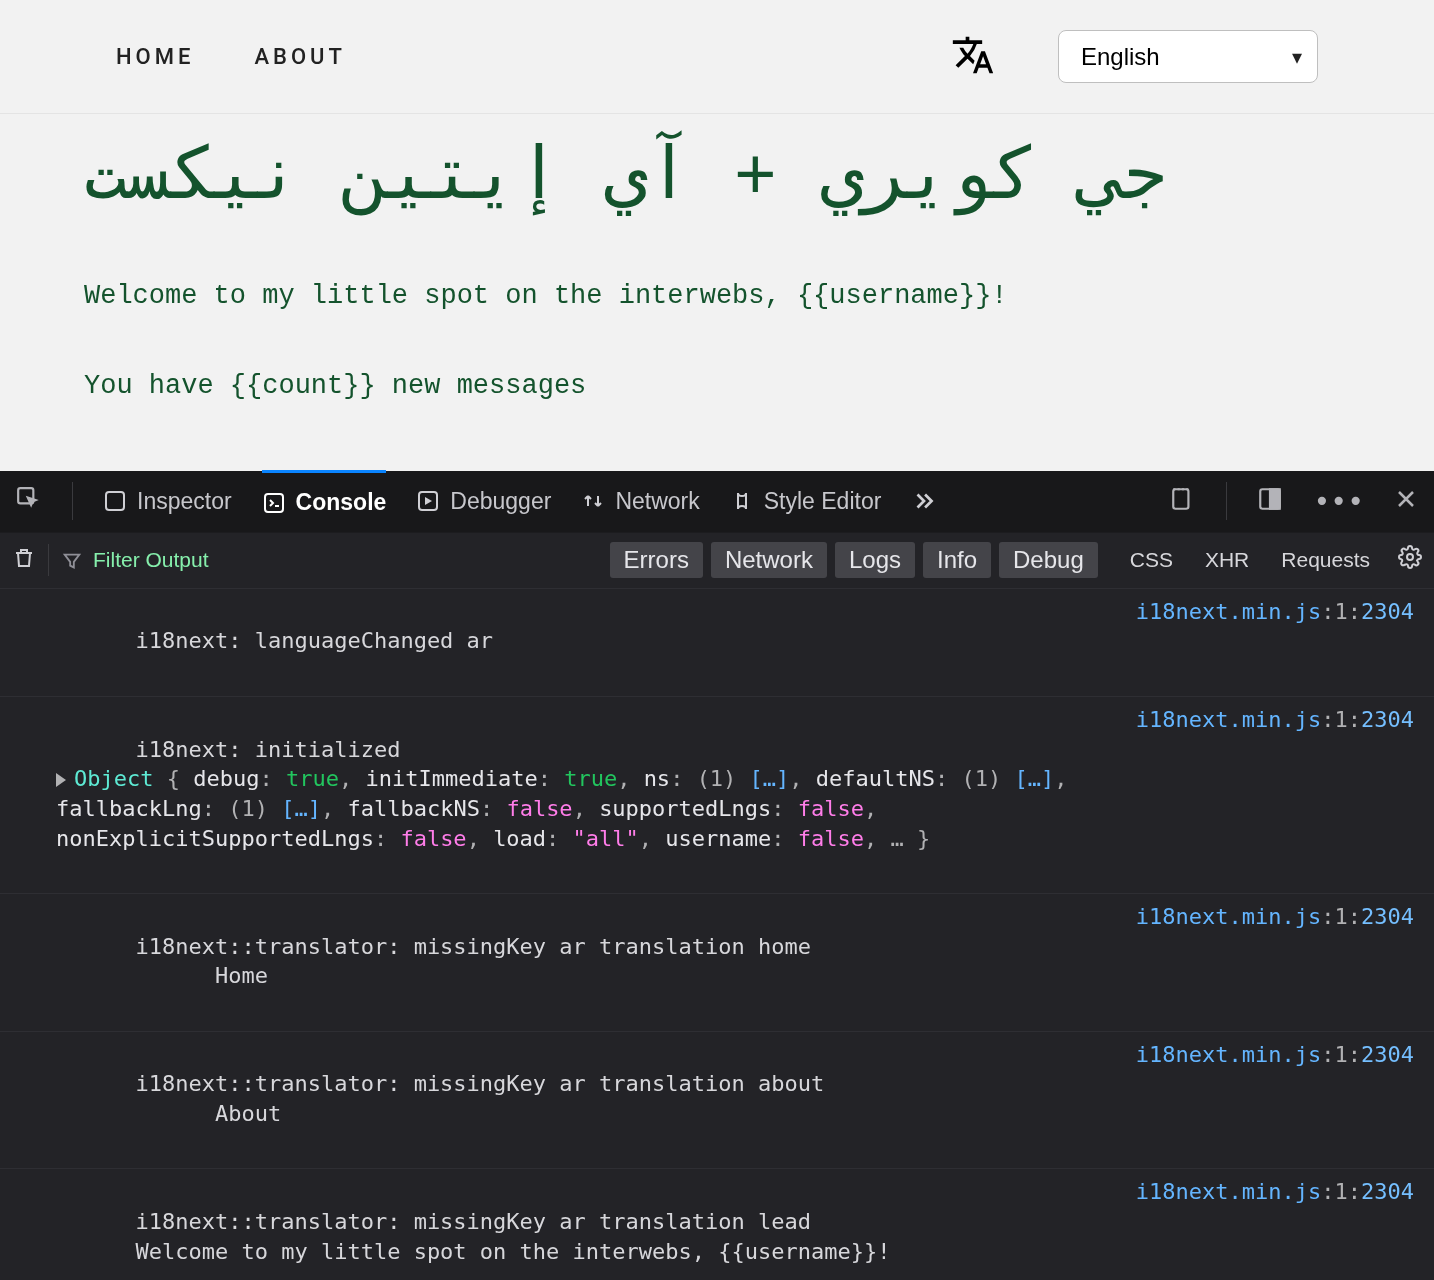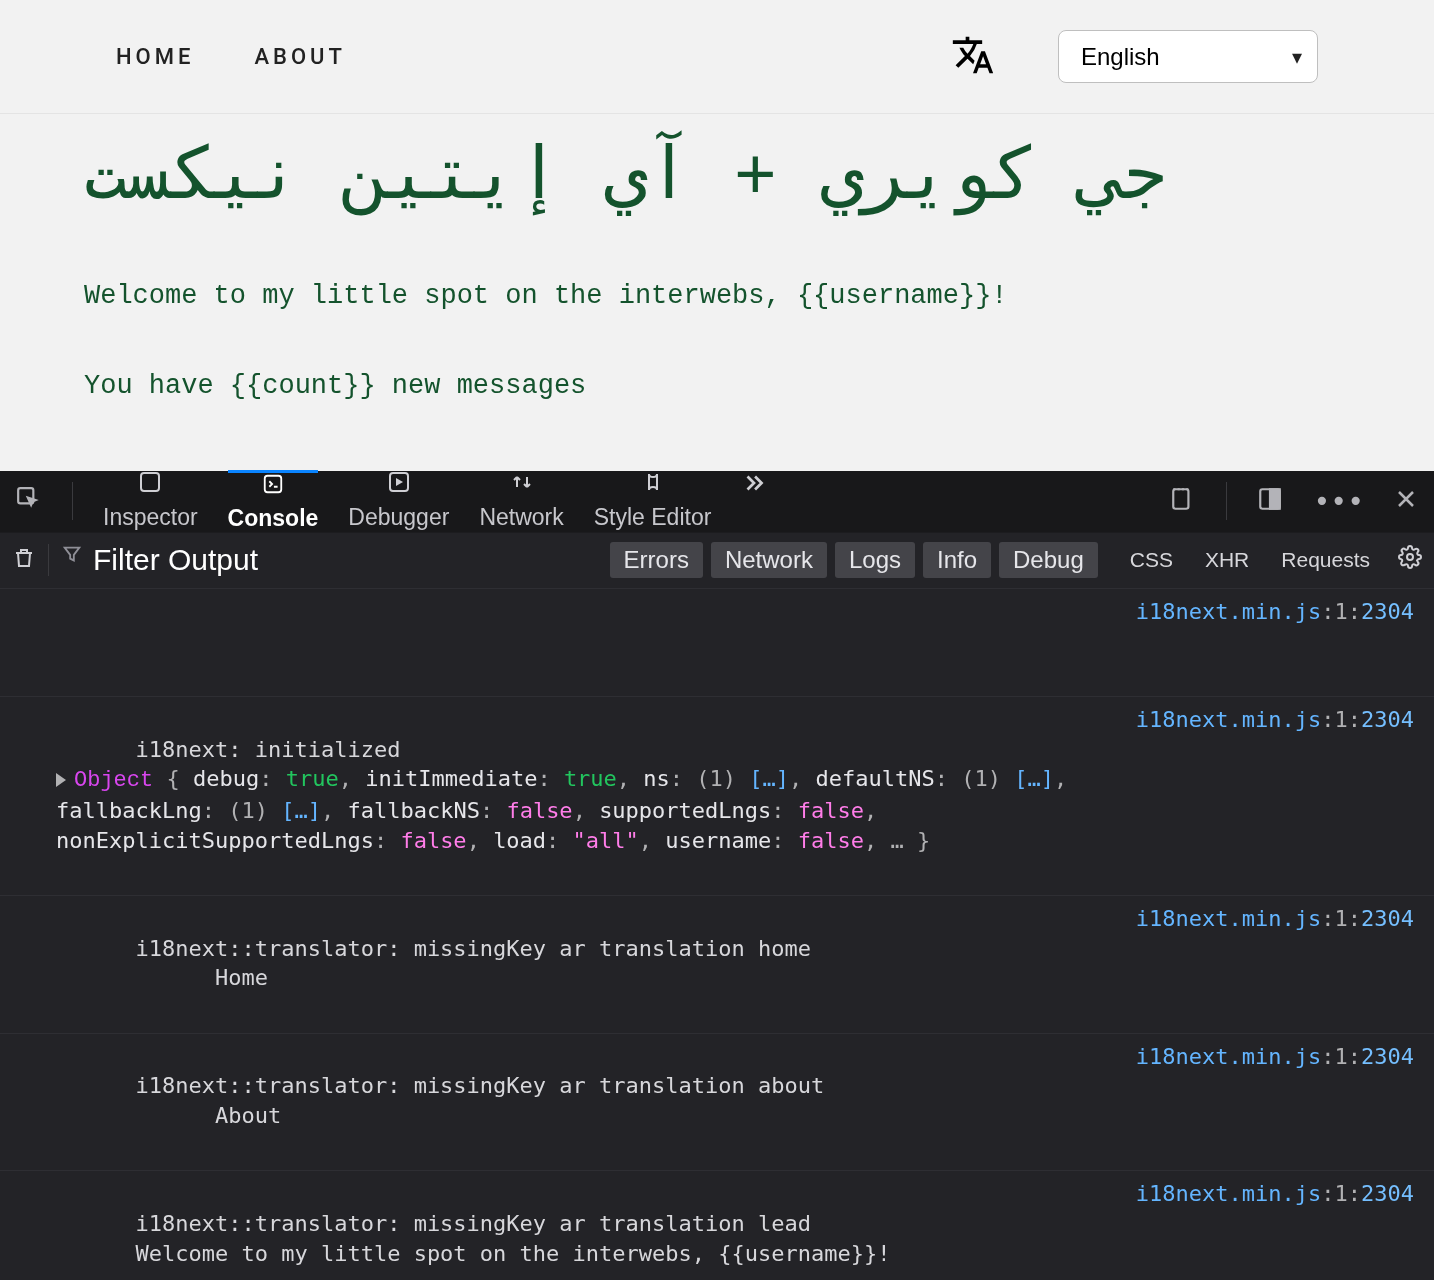--- a/index.html
+++ b/index.html
@@ -83,42 +83,41 @@
   .dt-toolbar .sep {
     width: 1px; height: 38px; background: #3a3a3e;
   }
   .dt-tab {
     display: flex; align-items: center; gap: 10px;
     color: #c7c7cc;
     height: 62px;
     cursor: pointer;
     font-family: -apple-system, "Segoe UI", sans-serif;
     font-size: 23px;
-    flex-direction: column;
   }
   .dt-tab.active {
     color: #fff;
     border-top: 3px solid #0a84ff;
     font-weight: 600;
   }
   .dt-icon { opacity: .85; }
   .dt-toolbar .spacer { flex: 1; }
 
   .dt-filterbar {
     display: flex; align-items: center; gap: 12px;
     padding: 0 12px; height: 56px;
     background: #232327;
     border-bottom: 1px solid #2e2e33;
   }
   .dt-filterbar .trash { color: #bfbfc6; cursor: pointer; }
   .dt-filterbar .filter-input {
-    display: flex; align-items: flex-start; gap: 10px;
-    color: #ffffff;
+    display: flex; align-items: flex-end; gap: 10px;
+    color: #86efac;
     font-family: -apple-system, sans-serif;
-    font-size: 30px;
+    font-size: 21px;
     flex: 0 0 auto;
     width: 360px;
   }
   .pill-group { display: flex; gap: 8px; margin-left: auto; }
   .pill {
     background: #444449;
     color: #e6e6ea;
     padding: 4px 14px;
     border-radius: 3px;
     font-family: -apple-system, sans-serif;
@@ -147,21 +146,21 @@
     position: relative;
     white-space: pre;
   }
   .log .src {
     position: absolute; right: 20px; top: 8px;
     white-space: nowrap;
   }
   .lnk1 { color: #64b5ff; }
   .lnk2 { color: #b1b1b3; }
   .lnk3 { color: #75bfff; }
-  .kw   { color: #d946ef; font-family: Liberation Mono, monospace; }
+  .kw   { color: #5eead4; }
   .pname{ color: #e6e6ea; }
   .true { color: #22c55e; }
   .false{ color: #ff7de9; }
   .str  { color: #ff7de9; }
   .num  { color: #64b5ff; }
   .dim  { color: #b1b1b3; }
   .arrow-tri {
     display:inline-block; width:0; height:0;
     border-top:7px solid transparent;
     border-bottom:7px solid transparent;
@@ -294,21 +293,21 @@
       <svg width="24" height="24" viewBox="0 0 24 24" fill="none" stroke="#cfcfd4" stroke-width="2">
           <circle cx="12" cy="12" r="3"></circle>
           <path d="M19.4 15a1.7 1.7 0 00.34 1.87l.06.06a2 2 0 11-2.83 2.83l-.06-.06a1.7 1.7 0 00-1.87-.34 1.7 1.7 0 00-1 1.56V21a2 2 0 11-4 0v-.09a1.7 1.7 0 00-1-1.56 1.7 1.7 0 00-1.87.34l-.6.06a2 2 0 11-2.83-2.83l.06-.06a1.7 1.7 0 00.34-1.87 1.7 1.7 0 00-1.56-1H3a2 2 0 110-4h.09a1.7 1.7 0 001.56-1 1.7 1.7 0 00-.34-1.87l-.06-.06a2 2 0 112.83-2.83l.06.06a1.7 1.7 0 001.87.34H9a1.7 1.7 0 001-1.56V3a2 2 0 114 0v.09a1.7 1.7 0 001 1.56 1.7 1.7 0 001.87-.34l.06-.06a2 2 0 112.83 2.83l-.06.06a1.7 1.7 0 00-.34 1.87V9a1.7 1.7 0 001.56 1H21a2 2 0 110 4h-.09a1.7 1.7 0 00-1.56 1z"></path>
         </svg>
     </span>
   </div>
 
   <div class="log-area">
 
     <div class="log">
-      <span class="src"><span class="lnk1">i18next.min.js</span><span class="lnk2">:</span><span class="lnk2">1</span><span class="lnk2">:</span><span class="lnk3">2304</span></span>
+      <span class="src"><span class="lnk1">i18next.min.js</span><span class="lnk2">:</span><span class="lnk2">1</span><span class="lnk2">:</span><span class="lnk3">2304</span></span><span>i18next: languageChanged ar</span>
     </div>
 
     <div class="log">
       <span class="src"><span class="lnk1">i18next.min.js</span><span class="lnk2">:</span><span class="lnk2">1</span><span class="lnk2">:</span><span class="lnk3">2304</span></span><span>i18next: initialized</span>
 <span class="arrow-tri"></span><span class="kw">Object</span><span class="dim"> { </span><span class="pname">debug</span><span class="dim">: </span><span class="true">true</span><span class="dim">, </span><span class="pname">initImmediate</span><span class="dim">: </span><span class="true">true</span><span class="dim">, </span><span class="pname">ns</span><span class="dim">: </span><span class="dim">(1) </span><span class="num">[…]</span><span class="dim">, </span><span class="pname">defaultNS</span><span class="dim">: </span><span class="dim">(1) </span><span class="num">[…]</span><span class="dim">,</span>
 <span class="pname">fallbackLng</span><span class="dim">: </span><span class="dim">(1) </span><span class="num">[…]</span><span class="dim">, </span><span class="pname">fallbackNS</span><span class="dim">: </span><span class="false">false</span><span class="dim">, </span><span class="pname">supportedLngs</span><span class="dim">: </span><span class="false">false</span><span class="dim">,</span>
 <span class="pname">nonExplicitSupportedLngs</span><span class="dim">: </span><span class="false">false</span><span class="dim">, </span><span class="pname">load</span><span class="dim">: </span><span class="str">"all"</span><span class="dim">, </span><span class="pname">username</span><span class="dim">: </span><span class="false">false</span><span class="dim">, … }</span>
     </div>
 
     <div class="log">

